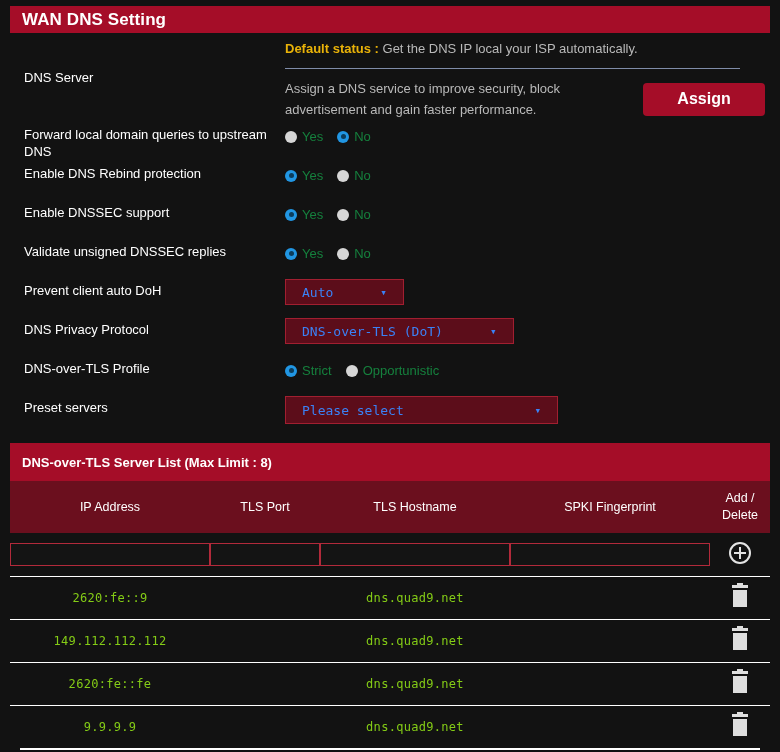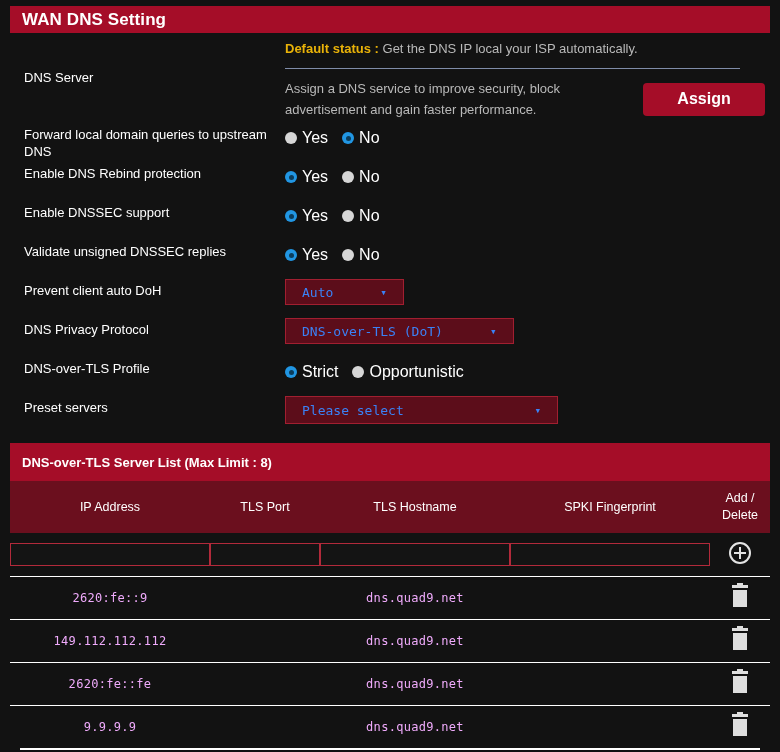--- a/index.html
+++ b/index.html
@@ -85,21 +85,21 @@
     position: relative;
     flex: 0 0 12px;
   }
   .radio.on { background: #2196e3; }
   .radio.on::after {
     content: ""; position: absolute;
     left: 3.5px; top: 3.5px;
     width: 5px; height: 5px; border-radius: 50%;
     background: #0b3d5c;
   }
-  .radio-label { margin-left: 5px; font-size: 16px; color: #ffffff; }
+  .radio-label { margin-left: 5px; font-size: 13px; color: #15803d; }
 
   
   .sel {
     background: #5c0d1a;
     border: 1px solid #a11f30;
     color: #3b82f6;
     font-family: "DejaVu Sans Mono", monospace;
     font-size: 13px;
     height: 26px;
     display: inline-flex;
@@ -144,21 +144,21 @@
   .c-act  { width: 60px; }
 
   table.srv tbody td {
     background: #121212;
     height: 43px;
     text-align: center;
     vertical-align: middle;
     padding: 0;
     font-family: "DejaVu Sans Mono", monospace;
     font-size: 12px;
-    color: #f0abfc;
+    color: #84cc16;
     letter-spacing: .3px;
   }
   tr.input-row td { height: 40px; }
   tr.data-row td { border-top: 1px solid #ffffff; }
 
   .tinput {
     background: #141414;
     border: 1px solid #b22a3b;
     height: 23px;
     width: 100%;

